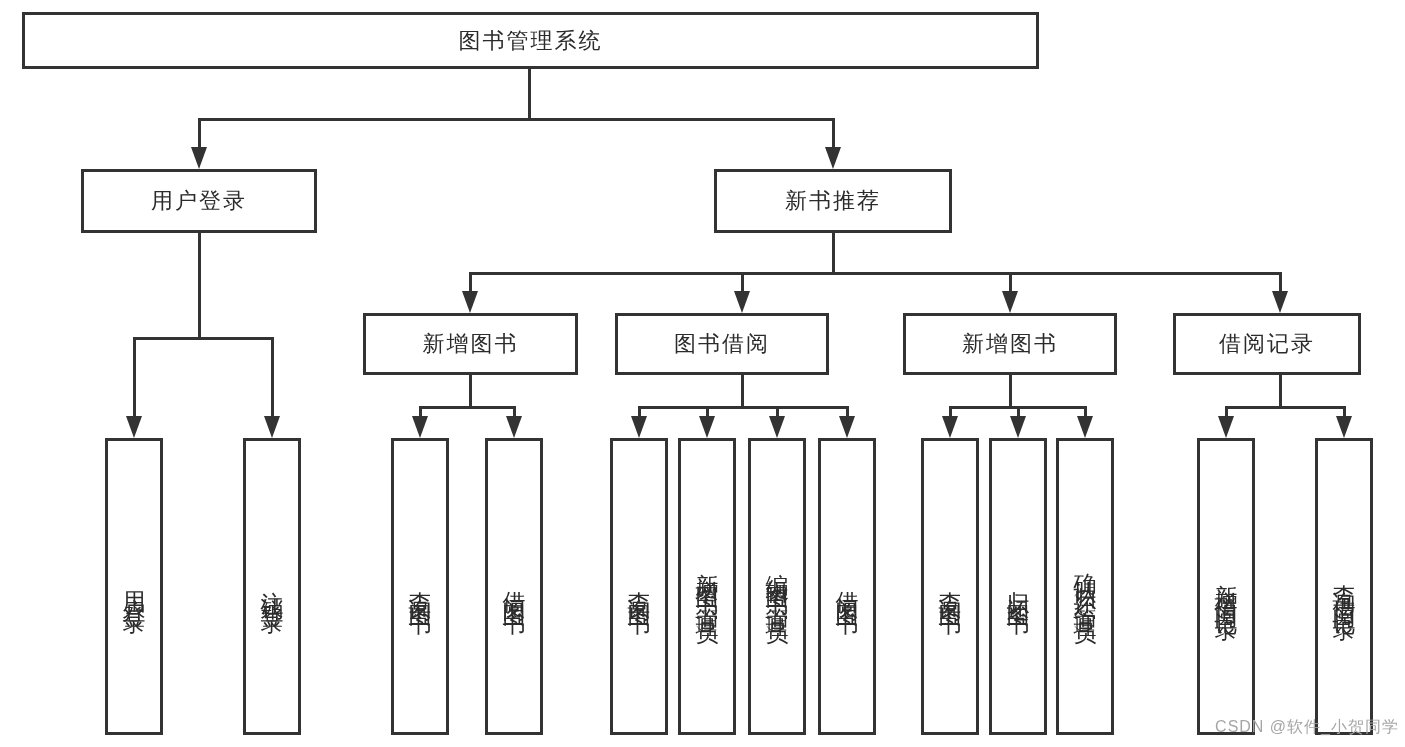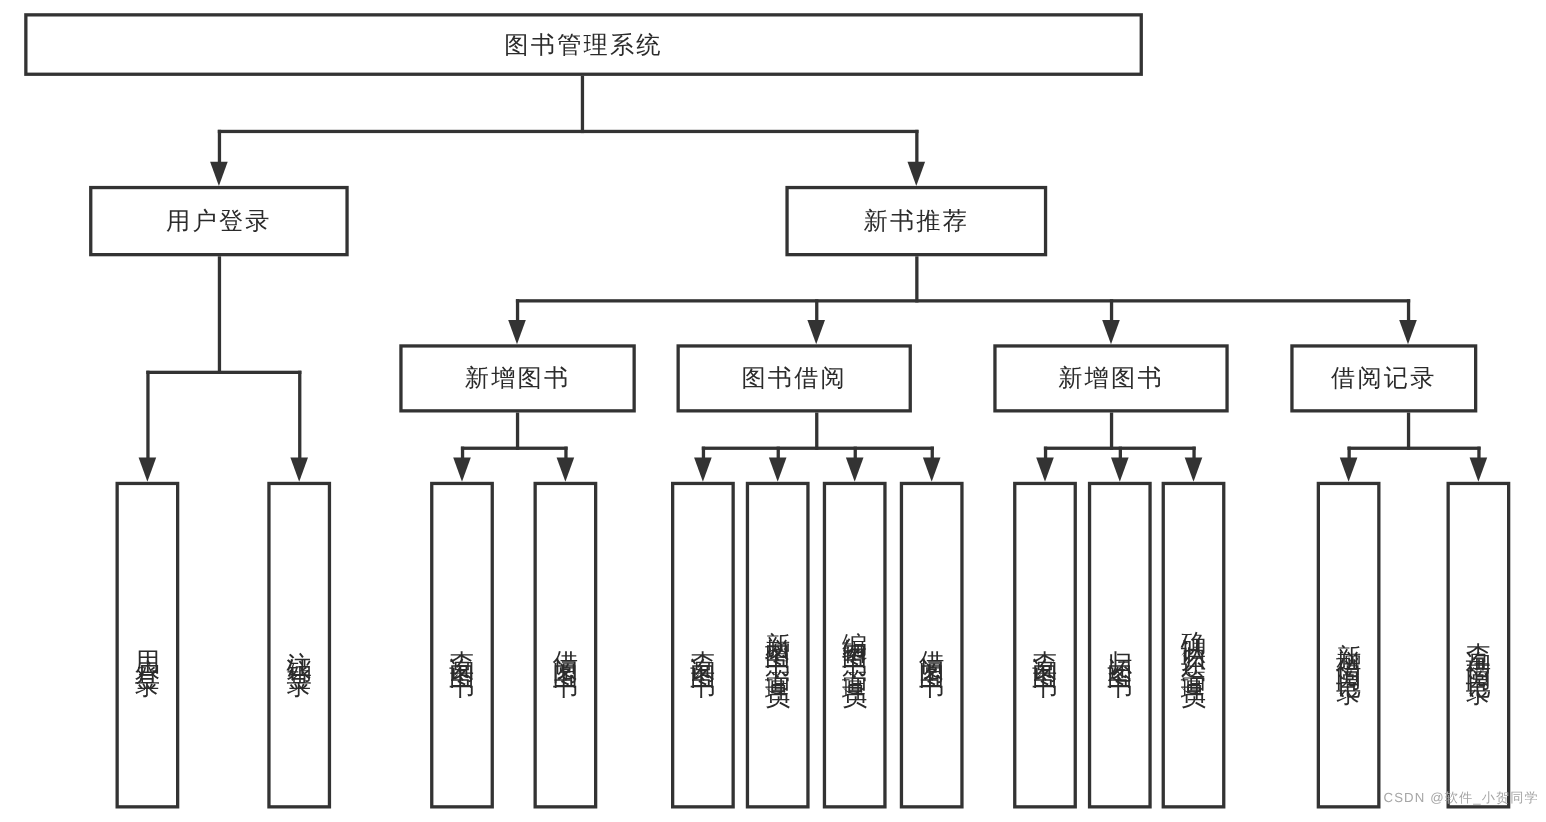--- a/index.html
+++ b/index.html
@@ -46,21 +46,21 @@
   .vl{position:absolute;width:3px;background:var(--line);}
   .ar{
     position:absolute;width:0;height:0;
     border-left:8px solid transparent;
     border-right:8px solid transparent;
     border-top:22px solid var(--line);
   }
   .watermark{
     position:absolute;
     top:717px;right:6px;
-    font-size:12px;
+    font-size:16px;
     color:var(--watermark);
     letter-spacing:1px;
     white-space:nowrap;
   }
 </style>
 </head>
 <body>
 
 <div class="canvas">
 
@@ -102,21 +102,21 @@
 
   <div class="box" style="left:363px;top:313px;width:215px;height:62px">
     <span>新增图书</span>
   </div>
   <div class="box" style="left:615px;top:313px;width:214px;height:62px">
     <span>图书借阅</span>
   </div>
   <div class="box" style="left:903px;top:313px;width:214px;height:62px">
     <span>新增图书</span>
   </div>
-  <div class="box" style="left:1173px;top:313px;width:170px;height:62px">
+  <div class="box" style="left:1173px;top:313px;width:188px;height:62px">
     <span>借阅记录</span>
   </div>
 
   <div class="vl" style="left:469px;top:375px;height:34px"></div>
   <div class="hl" style="left:419px;top:406px;width:97px"></div>
   <div class="vl" style="left:419px;top:406px;height:12px"></div>
   <div class="ar" style="left:412px;top:416px"></div>
   <div class="vl" style="left:513px;top:406px;height:12px"></div>
   <div class="ar" style="left:506px;top:416px"></div>
 

